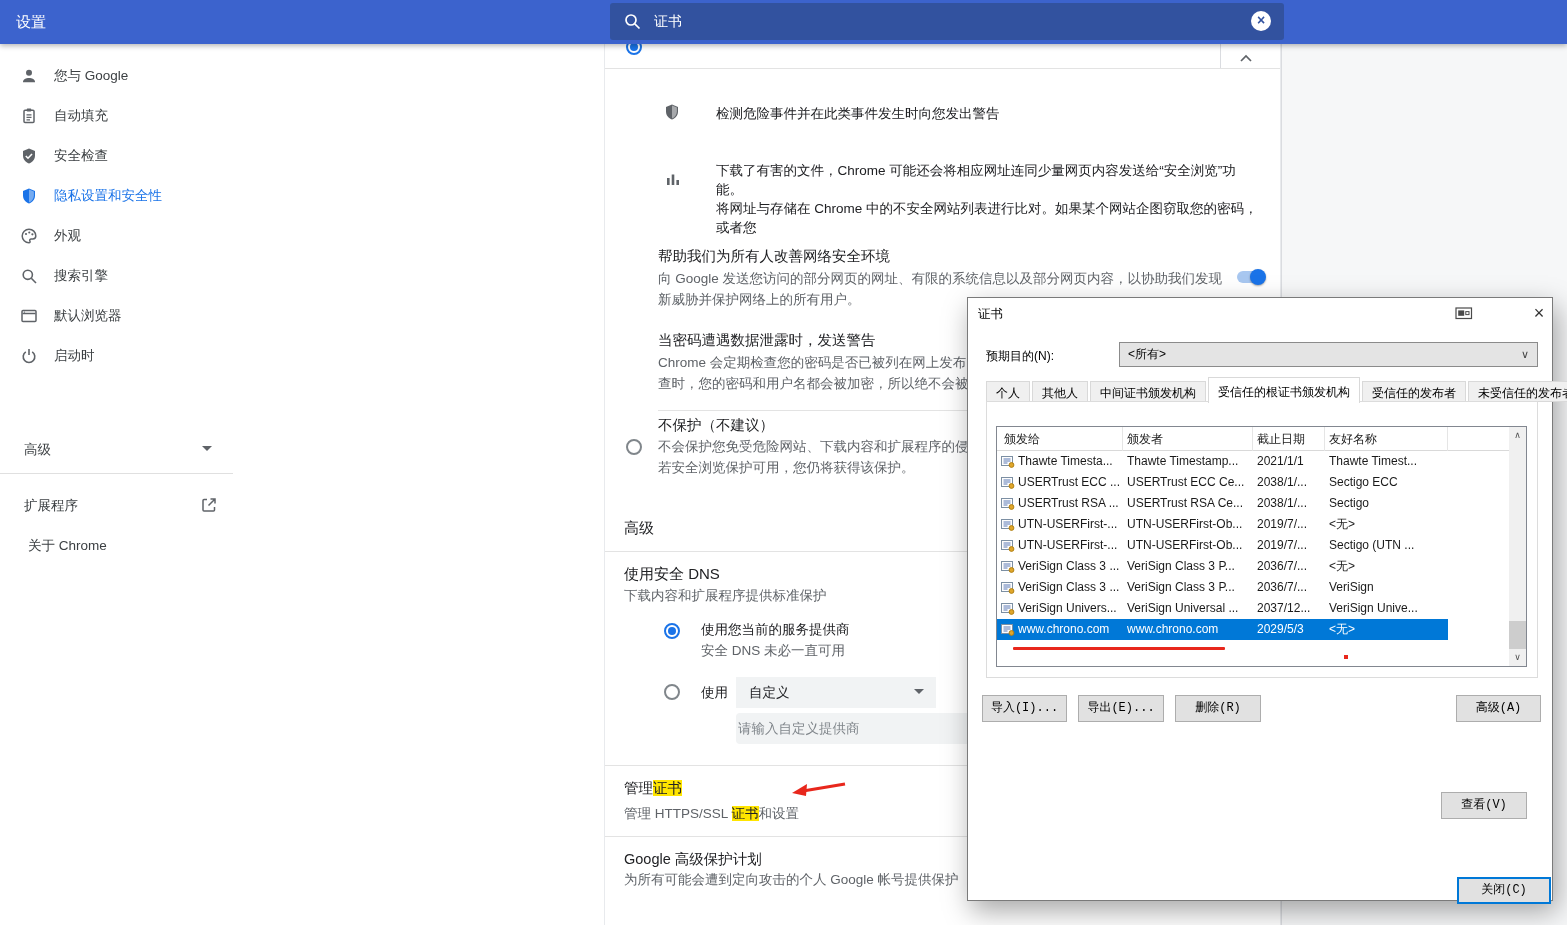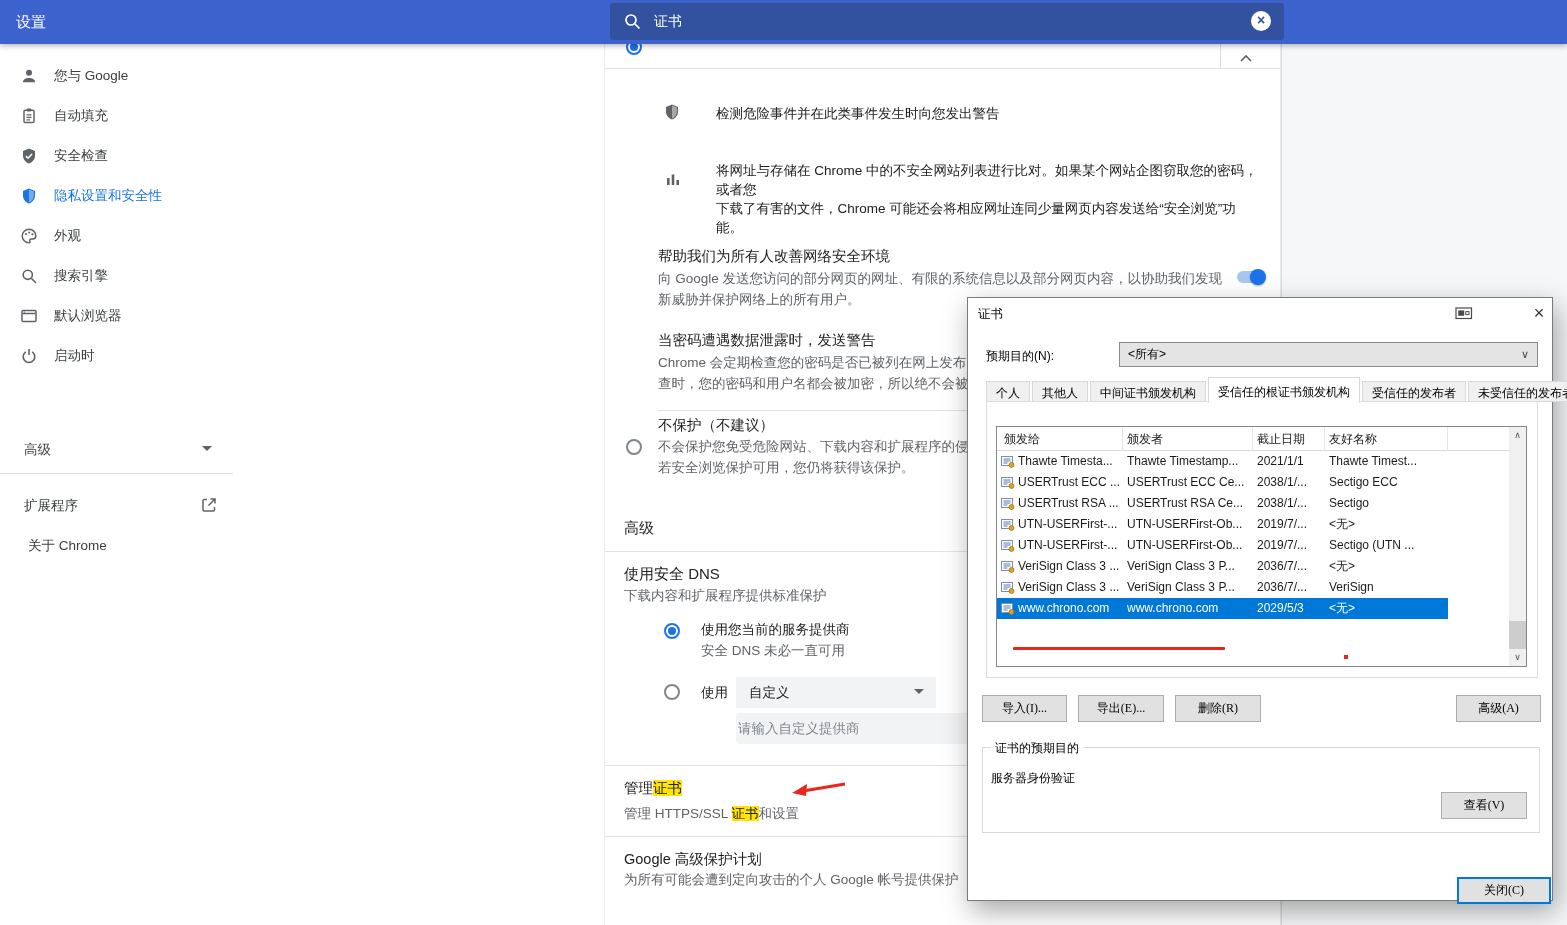--- a/index.html
+++ b/index.html
@@ -96,21 +96,21 @@
                   white-space:nowrap; overflow:hidden; }
   .lv-row.selected::before { content:""; position:absolute; left:0; top:0; width:451px; height:21px;
                              background:var(--c-selection,#0078d7); }
   .lv-row.selected .cell { color:#fff; }
   .lv-row .cicon { position:absolute; left:4px; top:4px; }
   .lv-scroll { position:absolute; right:0; top:0; width:17px; height:239px; background:#f0f0f0; }
   .lv-sarrow { position:absolute; left:0; width:17px; height:17px; text-align:center; font-size:9px;
                color:#505050; line-height:17px; cursor:pointer; }
   .lv-thumb { position:absolute; left:0; top:194px; width:17px; height:28px; background:#cdcdcd; cursor:pointer; }
   .win-btn { position:absolute; height:27px; background:#e1e1e1; border:1px solid #adadad; font-size:12px;
-             font-family:Liberation Serif, serif; color:#000; text-align:center; line-height:25px; cursor:pointer; }
+             font-family:Liberation Mono, monospace; color:#000; text-align:center; line-height:25px; cursor:pointer; }
   .groupbox { position:absolute; left:14px; top:449px; width:558px; height:86px; border:1px solid #d9d9d9; }
   .group-legend { position:absolute; left:8px; top:-8px; background:#fff; padding:0 4px; font-size:12px; }
   .group-value { position:absolute; left:8px; top:22px; font-size:12px; }
   .close-btn { border:2px solid var(--c-selection,#0078d7); line-height:23px; }
 
   
   .anno-underline { position:absolute; left:16px; top:220px; width:212px; height:3px;
                     background:var(--c-annotation,#e8271c); border-radius:1px; }
   .anno-dot { position:absolute; left:347px; top:228px; width:4px; height:4px; background:var(--c-annotation,#e8271c); }
   .anno-arrow { position:absolute; left:185px; top:735px; }
@@ -141,22 +141,22 @@
     <div class="t-head" style="left:111px; top:61px; font-size:13.5px;">检测危险事件并在此类事件发生时向您发出警告</div>
 
     <span style="position:absolute; left:59px; top:126px;">
       <svg width="18" height="18" viewBox="0 0 18 18" fill="#5f6368">
           <rect x="3" y="8" width="2.6" height="7"></rect>
           <rect x="7.7" y="4.5" width="2.6" height="10.5"></rect>
           <rect x="12.4" y="10" width="2.6" height="5"></rect>
         </svg>
     </span>
     <div class="t-head" style="left:111px; top:117px; font-size:13.5px; line-height:19px; width:545px;">
+      <div>下载了有害的文件，Chrome 可能还会将相应网址连同少量网页内容发送给“安全浏览”功能。</div>
       <div>将网址与存储在 Chrome 中的不安全网站列表进行比对。如果某个网站企图窃取您的密码，或者您</div>
-      <div>下载了有害的文件，Chrome 可能还会将相应网址连同少量网页内容发送给“安全浏览”功能。</div>
     </div>
 
     <div class="t-head" style="left:53px; top:203px;">帮助我们为所有人改善网络安全环境</div>
     <div class="t-sub" style="left:53px; top:224px; line-height:21px;">
       <div>向 Google 发送您访问的部分网页的网址、有限的系统信息以及部分网页内容，以协助我们发现</div>
       <div>新威胁并保护网络上的所有用户。</div>
     </div>
     <div>
       <div class="toggle-track" style="left:632px; top:227px;"></div>
       <div class="toggle-knob" style="left:645px; top:225px;"></div>
@@ -422,20 +422,31 @@
             <span class="cicon"><svg width="14" height="13" viewBox="0 0 14 13">
                 <rect x="0.5" y="1.5" width="11" height="9" fill="#fdfdfd" stroke="#7c8fa3"></rect>
                 <path d="M2.5 4h7M2.5 6h7M2.5 8h4" stroke="#5b79b5" stroke-width="1"></path>
                 <circle cx="10.5" cy="10" r="2.4" fill="#e0a62a" stroke="#b07f12"></circle>
               </svg></span>
             <span class="cell" style="left: 21px; width: 105px;">VeriSign Class 3 ...</span>
             <span class="cell" style="left: 130px; width: 126px;">VeriSign Class 3 P...</span>
             <span class="cell" style="left: 260px; width: 68px;">2036/7/...</span>
             <span class="cell" style="left: 332px; width: 119px;">VeriSign</span>
           </div>
+          <div class="lv-row">
+            <span class="cicon"><svg width="14" height="13" viewBox="0 0 14 13">
+                <rect x="0.5" y="1.5" width="11" height="9" fill="#fdfdfd" stroke="#7c8fa3"></rect>
+                <path d="M2.5 4h7M2.5 6h7M2.5 8h4" stroke="#5b79b5" stroke-width="1"></path>
+                <circle cx="10.5" cy="10" r="2.4" fill="#e0a62a" stroke="#b07f12"></circle>
+              </svg></span>
+            <span class="cell" style="left: 21px; width: 105px;">VeriSign Univers...</span>
+            <span class="cell" style="left: 130px; width: 126px;">VeriSign Universal ...</span>
+            <span class="cell" style="left: 260px; width: 68px;">2037/12...</span>
+            <span class="cell" style="left: 332px; width: 119px;">VeriSign Unive...</span>
+          </div>
           <div class="lv-row selected">
             <span class="cicon"><svg width="14" height="13" viewBox="0 0 14 13">
                 <rect x="0.5" y="1.5" width="11" height="9" fill="#fdfdfd" stroke="#7c8fa3"></rect>
                 <path d="M2.5 4h7M2.5 6h7M2.5 8h4" stroke="#5b79b5" stroke-width="1"></path>
                 <circle cx="10.5" cy="10" r="2.4" fill="#e0a62a" stroke="#b07f12"></circle>
               </svg></span>
             <span class="cell" style="left: 21px; width: 105px;">www.chrono.com</span>
             <span class="cell" style="left: 130px; width: 126px;">www.chrono.com</span>
             <span class="cell" style="left: 260px; width: 68px;">2029/5/3</span>
             <span class="cell" style="left: 332px; width: 119px;">&lt;无&gt;</span>
@@ -448,21 +459,17 @@
       </div>
       <div class="anno-underline"></div>
       <div class="anno-dot"></div>
     </div>
 
     <button class="win-btn" style="left:14px; top:397px; width:85px;">导入(I)...</button>
     <button class="win-btn" style="left:110px; top:397px; width:86px;">导出(E)...</button>
     <button class="win-btn" style="left:207px; top:397px; width:86px;">删除(R)</button>
     <button class="win-btn" style="left:488px; top:397px; width:85px;">高级(A)</button>
 
-    <div class="groupbox">
-      <span class="group-legend">证书的预期目的</span>
-      <span class="group-value">服务器身份验证</span>
-    </div>
     <button class="win-btn" style="left:473px; top:494px; width:86px;">查看(V)</button>
     <button class="win-btn close-btn" style="left:489px; top:559px; width:94px;margin-top:20px;">关闭(C)</button>
   </div>
 
 </div>
 
 </body></html>

